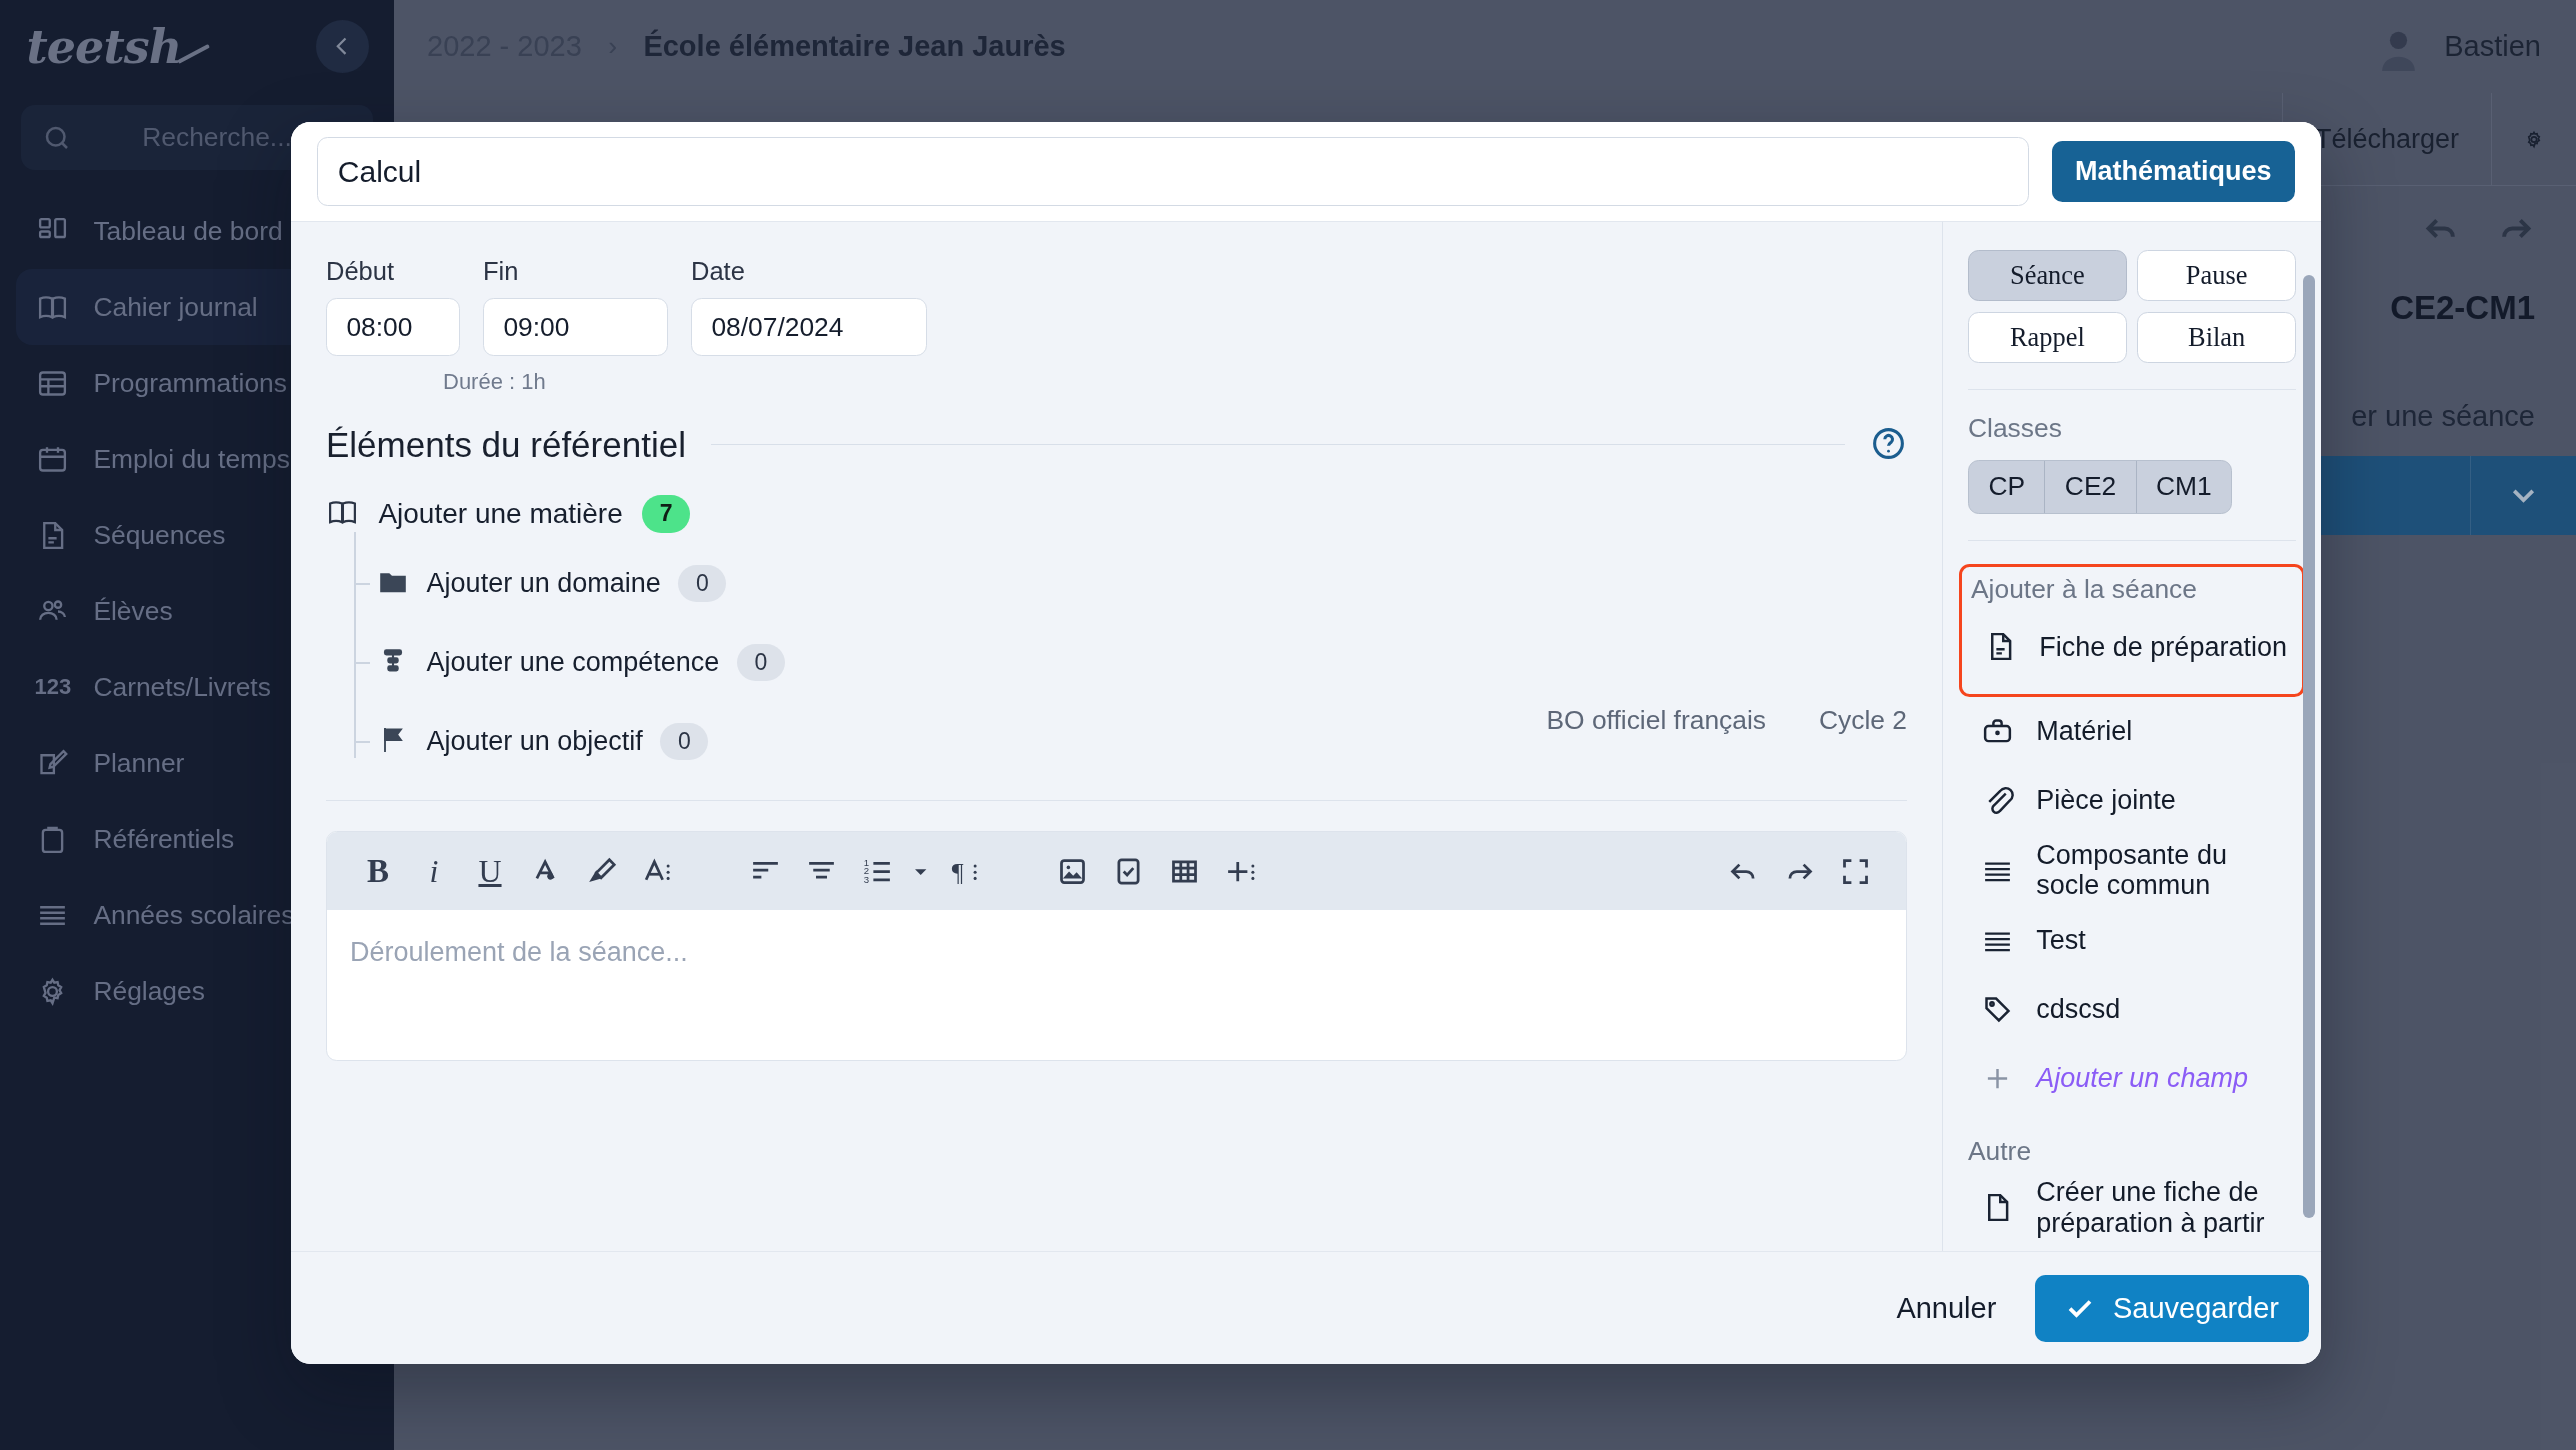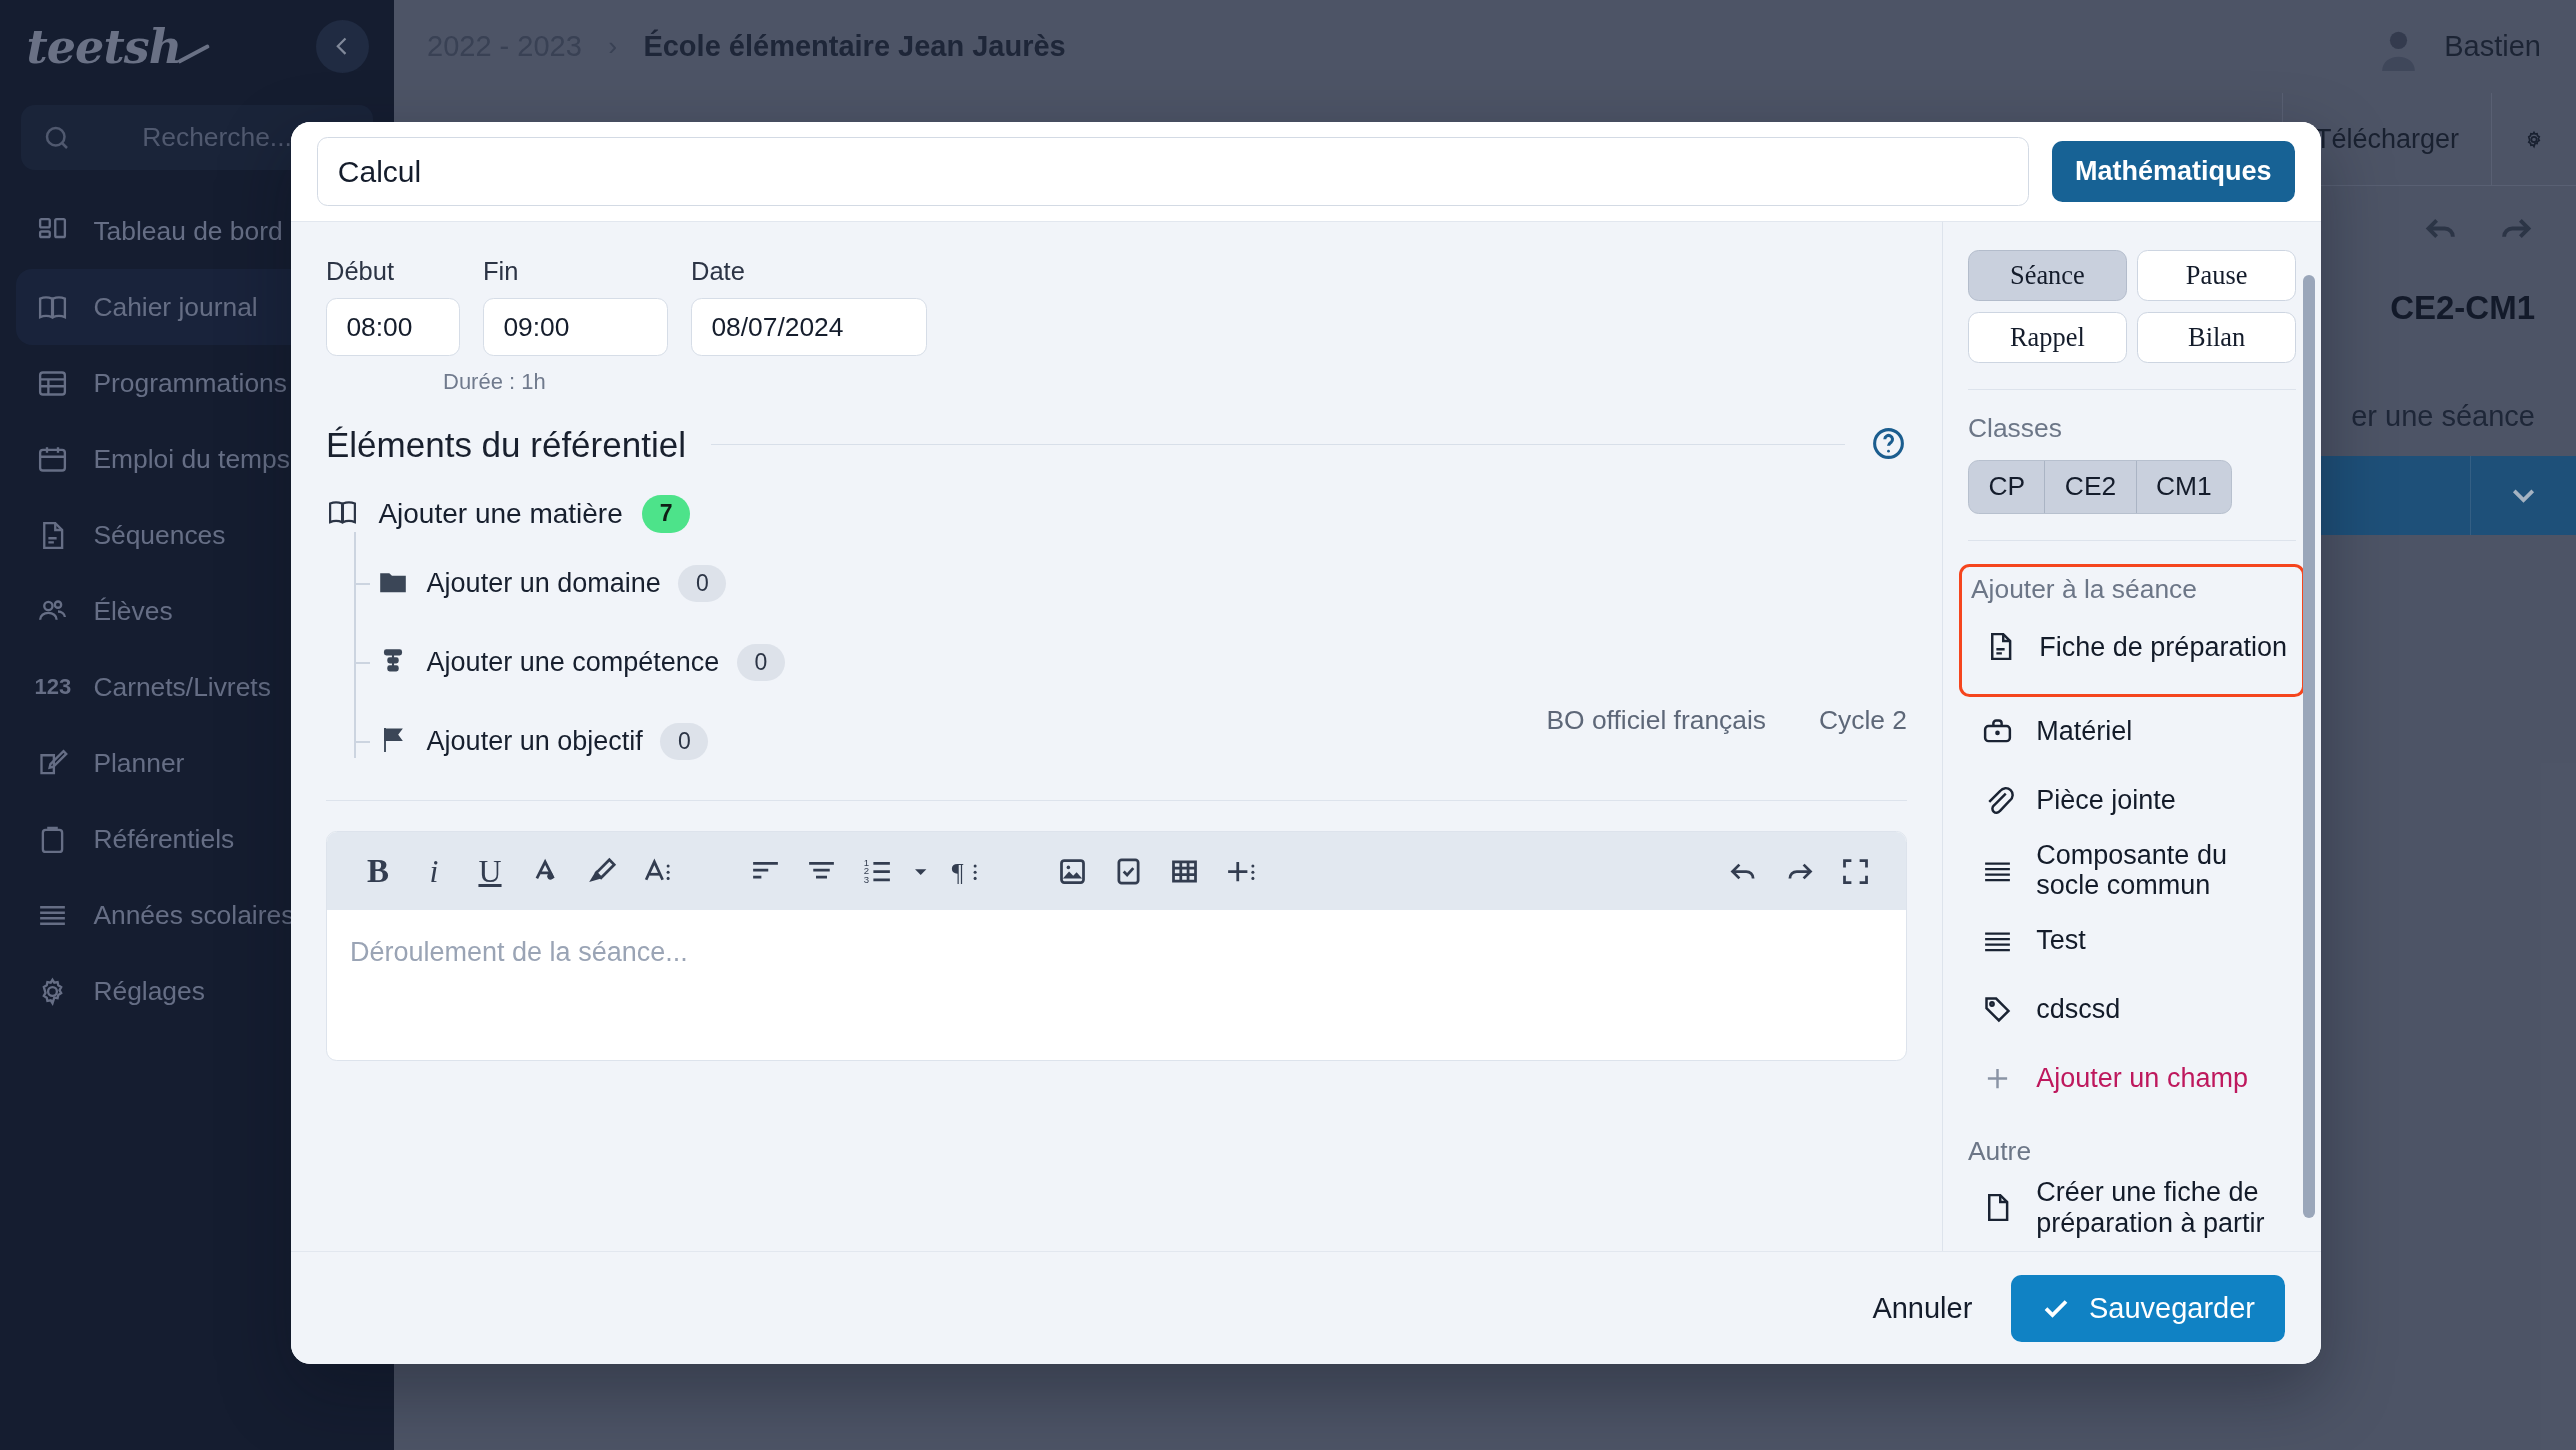--- a/index.html
+++ b/index.html
@@ -224,33 +224,33 @@
     border:3.5px solid #f5451e; border-radius:10.6px; margin:0 -8.8px;
     padding:7px 8.8px 12.3px 8.8px;
   }
   .add-box .rp-lbl{ margin-bottom:7px; }
   .rp-item{
     display:flex; align-items:center; gap:21px; min-height:69px; padding:5.3px 0 5.3px 12.3px;
   }
   .rp-item .ri-ico{ width:35px; flex:0 0 35px; display:flex; align-items:center; justify-content:center; }
   .rp-item .ri-ico svg{ width:33px; height:33px; stroke:#1a2333; fill:none; stroke-width:1.8; }
   .rp-item .ri-lbl{ font-size:27px; color:#131b29; line-height:1.12; }
-  .rp-item.muted .ri-lbl{ color:#be185d; }
+  .rp-item.muted .ri-lbl{ color:#8b5cf6;font-style:italic; }
   .rp-item.muted .ri-ico svg{ stroke:#8a94a5; }
   .rp-head2{ font-size:26.4px; color:#6c7687; margin:23px 0 5.3px 0; }
 
   .rp-scroll{
     position:absolute; right:6.2px; top:53px; width:11.5px; height:943px;
     background:#9aa6ba; border-radius:6.2px;
   }
 
   .modal-foot{
     height:113px; background:#f1f4f9; border-top:0.9px solid #e2e7ef;
     display:flex; align-items:center; justify-content:flex-end;
-    padding:0 36px; gap:39px; flex:0 0 113px;
+    padding:0 12px; gap:39px; flex:0 0 113px;
   }
   .btn-cancel{ font-size:29px; color:#141c2b; }
   .btn-save{
     background:#1082c4; color:#fff; border-radius:10.6px; height:67px;
     display:flex; align-items:center; gap:17.6px; padding:0 30px;
     font-size:29px; font-weight:500;
   }
   .btn-save svg{ width:30px;height:30px;stroke:#fff;fill:none;stroke-width:3; }
 </style>
 </head>

